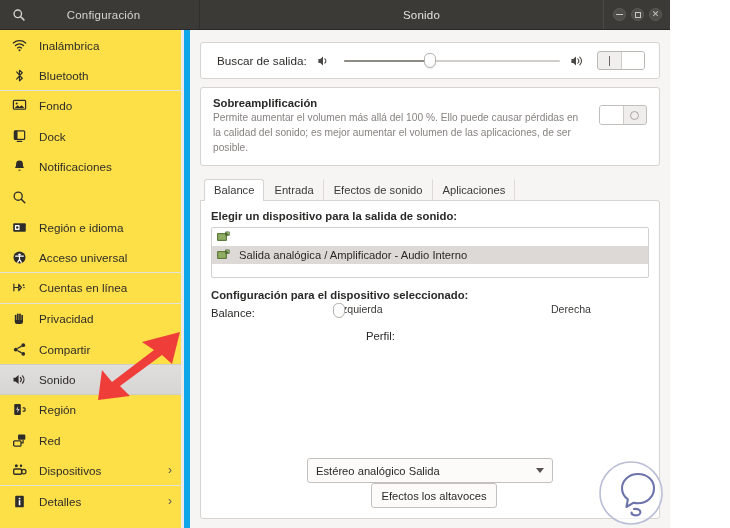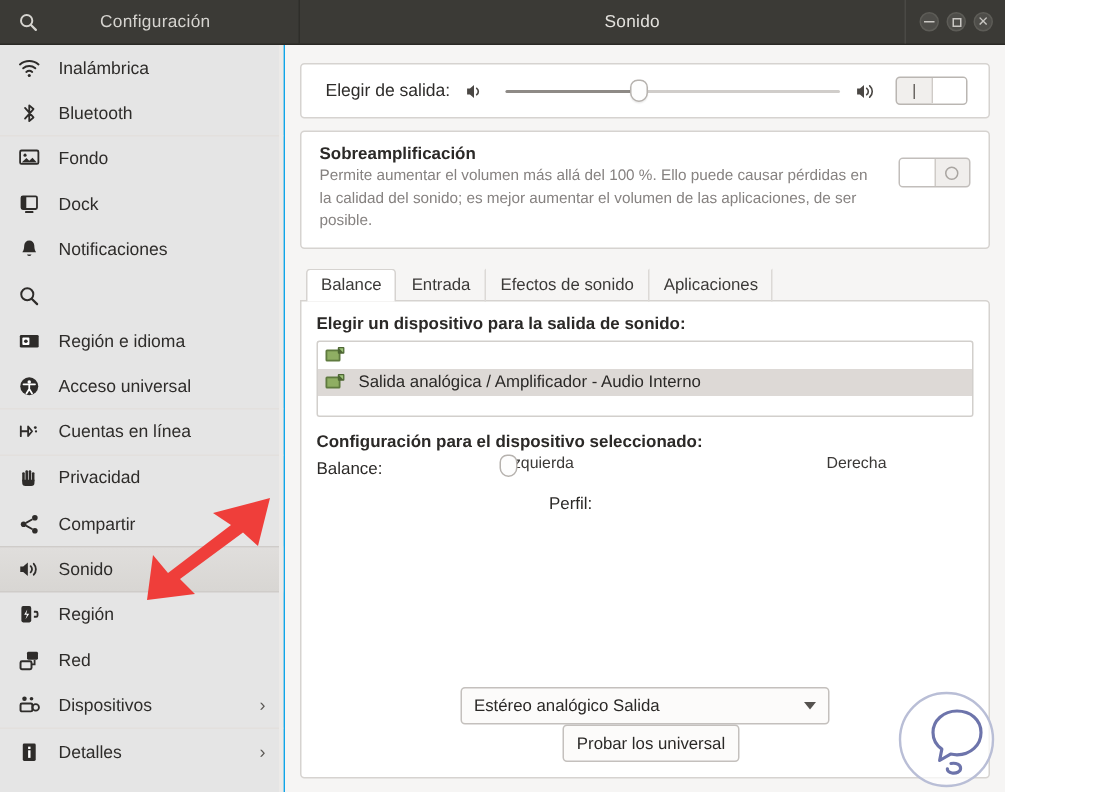--- a/index.html
+++ b/index.html
@@ -82,22 +82,22 @@
   .wbtn .bar { width:7px; height:1px; background:#c9c7c3; display:block; }
   .wbtn .sq { width:6px; height:6px; border:1px solid #c9c7c3; display:block; }
 
   
   .body { flex: 1; display: flex; min-height: 0; }
 
   
   .sidebar {
     width: 190px;
     flex: 0 0 190px;
-    background: #e5e5e5;
-    border-right: 1px solid #0ea5e9;
+    background: #fde047;
+    border-right: 6px solid #0ea5e9;
     overflow: hidden;
     position: relative;
   }
   .sb-list { padding: 0; }
   .sb-item {
     display: flex;
     align-items: center;
     height: 30.4px;
     padding-left: 11px;
     gap: 11px;
@@ -568,21 +568,21 @@
         </div>
 
       </div>
       <div class="sb-scroll"></div>
     </div>
 
     <div class="main">
 
       <div class="card vol-card">
         <div class="vol-row">
-          <span class="vol-label">Elegir de salida:</span>
+          <span class="vol-label">Buscar de salida:</span>
           <span class="spk-icon">
             <svg width="16" height="14" viewBox="0 0 16 14">
                 <path d="M1.4 5h1.9L6 2.6v8.8L3.3 9H1.4z" fill="#4a4744"></path>
                 <path d="M7.8 4.9a2.6 2.6 0 0 1 0 4.2" fill="none" stroke="#4a4744" stroke-width="1.1" stroke-linecap="round"></path>
               </svg>
           </span>
           <span class="slider">
             <span class="track"></span>
             <span class="fill" style="width:40%"></span>
             <span class="thumb" style="left:40%"></span>
@@ -666,21 +666,21 @@
             </span>
           </span>
         </div>
 
         <div class="perfil-row">
           <span class="perfil-label">Perfil:</span>
           <span class="combo">
             <span class="cb-text">Estéreo analógico Salida</span>
             <span class="caret"></span>
           </span>
-          <span class="testbtn">Probar los universal</span>
+          <span class="testbtn">Efectos los altavoces</span>
         </div>
       </div>
 
     </div>
   </div>
 
   <div class="red-arrow">
     <svg width="90" height="80" viewBox="0 0 90 80">
       <path d="M84 6 L46 16 L58 24 L16 56 L6 44 L2 74 L34 70 L24 60 L66 29 L76 38 Z" fill="#ef3e3a"></path>
     </svg>

